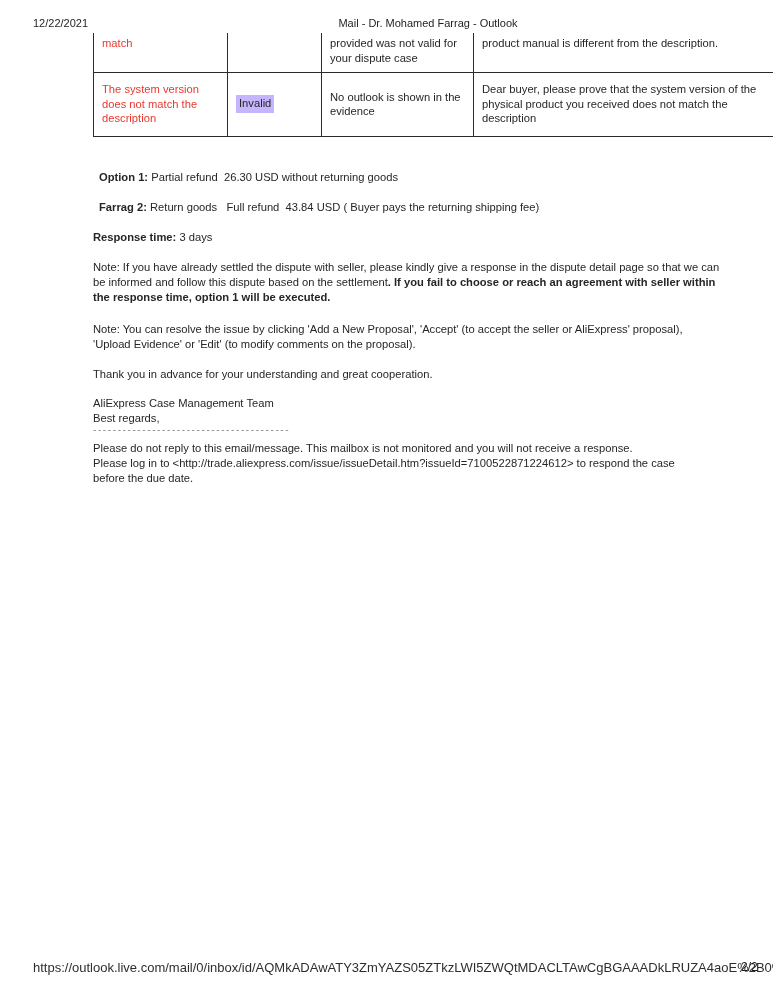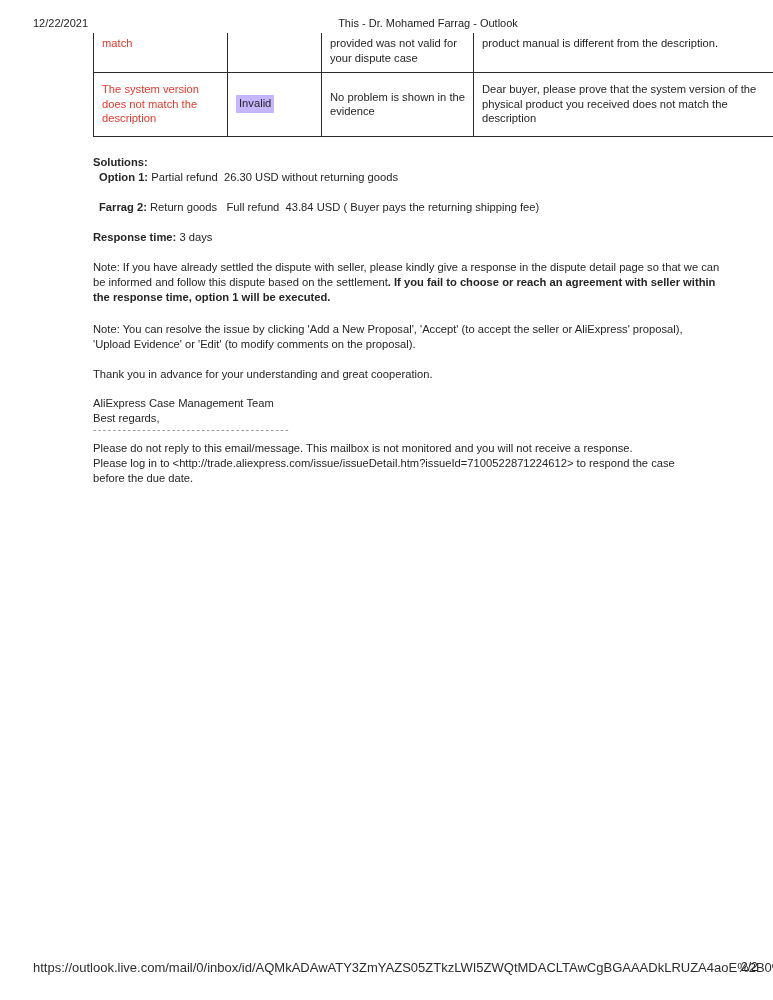--- a/index.html
+++ b/index.html
@@ -79,40 +79,39 @@
     position: absolute; left: 741px; top: 960px;
     font-size: 12px; color: #1f1f1f; white-space: nowrap;
   }
 </style>
 </head>
 <body>
 
 <div class="page">
 
   <div class="hdr-date">12/22/2021</div>
-  <div class="hdr-title">This - Dr. Mohamed Farrag - Outlook</div>
+  <div class="hdr-title">Mail - Dr. Mohamed Farrag - Outlook</div>
 
   <table class="dispute">
     <tbody>
         <tr class="trow-cut">
       <td class="col-reason red-text">match</td>
       <td class="col-status"></td>
       <td class="col-evid">provided was not valid for your dispute case</td>
       <td class="col-comment">product manual is different from the description.</td>
     </tr>
     <tr class="trow-full">
       <td class="col-reason red-text">The system version does not match the description</td>
       <td class="col-status"><span class="hl">Invalid</span></td>
-      <td class="col-evid">No problem is shown in the evidence</td>
+      <td class="col-evid">No outlook is shown in the evidence</td>
       <td class="col-comment">Dear buyer, please prove that the system version of the physical product you received does not match the description</td>
     </tr>
   </tbody>
     </table>
 
-  <div class="blk b" style="top:155px">Solutions:</div>
 
   <div class="blk indent" style="top:170px"><span class="b">Option 1:</span><span> Partial refund  26.30 USD without returning goods</span></div>
 
   <div class="blk indent" style="top:200px"><span class="b">Farrag 2:</span><span> Return goods   Full refund  43.84 USD ( Buyer pays the returning shipping fee)</span></div>
 
   <div class="blk" style="top:230px"><span class="b">Response time:</span><span> 3 days</span></div>
 
   <div class="blk" style="top:260px"><span>Note: If you have already settled the dispute with seller, please kindly give a response in the dispute detail page so that we can be informed and follow this dispute based on the settlement</span><span class="b">. If you fail to choose or reach an agreement with seller within the response time, option 1 will be executed.</span></div>
 
   <div class="blk" style="top:367px">Thank you in advance for your understanding and great cooperation.</div>

